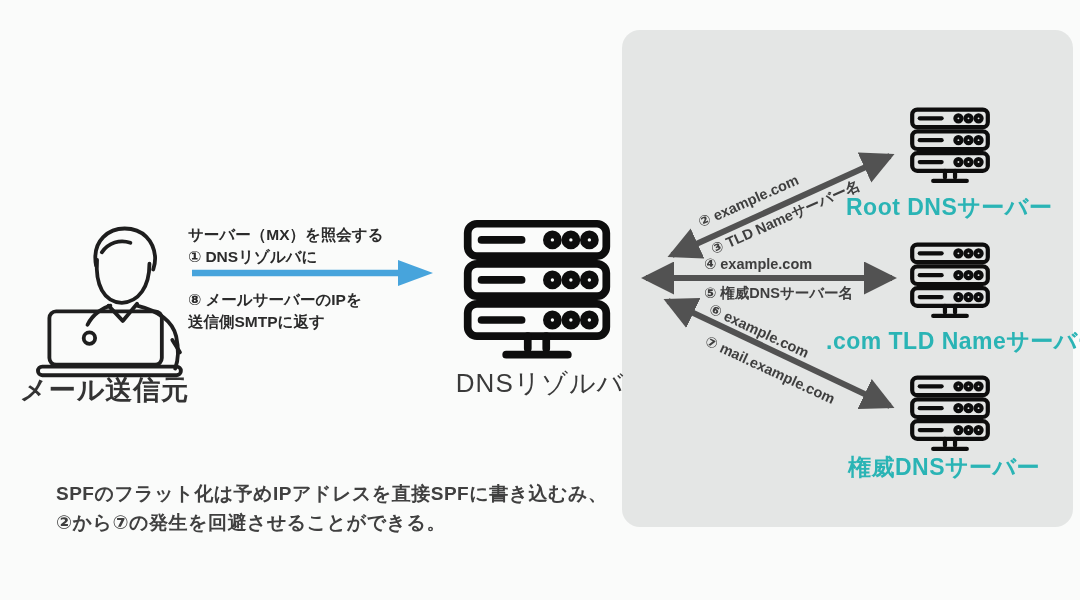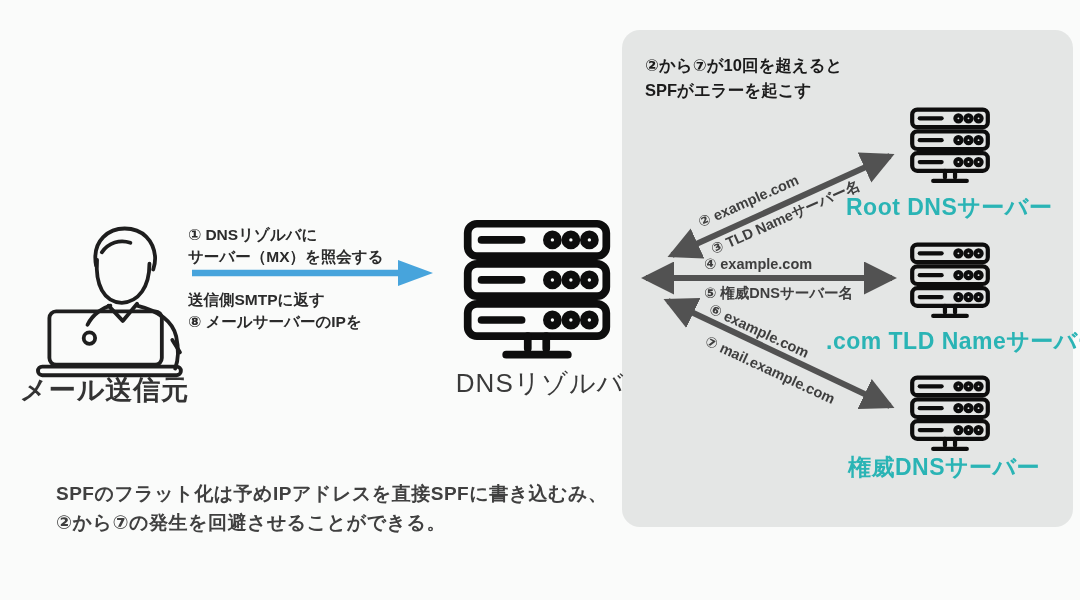--- a/index.html
+++ b/index.html
@@ -90,43 +90,39 @@
       <path d="M147,128 L155,141"></path>
       <rect x="18" y="98" width="118" height="56" rx="7"></rect>
       <circle cx="60" cy="126" r="6"></circle>
       <rect x="6" y="156" width="150" height="9" rx="4.5"></rect>
     </g>
   </svg>
 
   <div class="sender-label">メール送信元</div>
 
   <div class="step-text" style="top:224px;">
+    <div>サーバー（MX）を照会する</div>
     <div>① DNSリゾルバに</div>
-    <div>サーバー（MX）を照会する</div>
   </div>
 
   <svg class="abs" style="left:186px;top:257px;" width="252" height="32" viewBox="0 0 252 32">
     <line x1="6" y1="16" x2="213" y2="16" stroke="#47a4dc" stroke-width="6.5"></line>
     <polygon points="212,3 247,16 212,29" fill="#47a4dc"></polygon>
   </svg>
 
   <div class="step-text" style="top:289px;">
+    <div>⑧ メールサーバーのIPを</div>
     <div>送信側SMTPに返す</div>
-    <div>⑧ メールサーバーのIPを</div>
   </div>
 
   <svg class="abs" style="left:460px;top:219px;" width="154" height="145" viewBox="0 0 100 94">
     <use href="#server"></use>
   </svg>
   <div class="resolver-label">DNSリゾルバ</div>
 
-  <div class="panel-note">
-    <div>②から⑦が10回を超えると</div>
-    <div>SPFがエラーを起こす</div>
-  </div>
 
   <svg class="abs" style="left:0;top:0;pointer-events:none;" width="1080" height="600" viewBox="0 0 1080 600">
     <defs>
       <marker id="ah" viewBox="0 0 10 10" refX="8.5" refY="5" markerWidth="5.5" markerHeight="5.5" orient="auto-start-reverse" markerUnits="strokeWidth">
         <path d="M0,0 L10,5 L0,10 z" fill="#525252"></path>
       </marker>
     </defs>
     <g stroke="#525252" stroke-width="6" fill="none">
       <line x1="672" y1="255" x2="890" y2="156" marker-start="url(#ah)" marker-end="url(#ah)"></line>
       <line x1="646" y1="278" x2="892" y2="278" marker-start="url(#ah)" marker-end="url(#ah)"></line>

